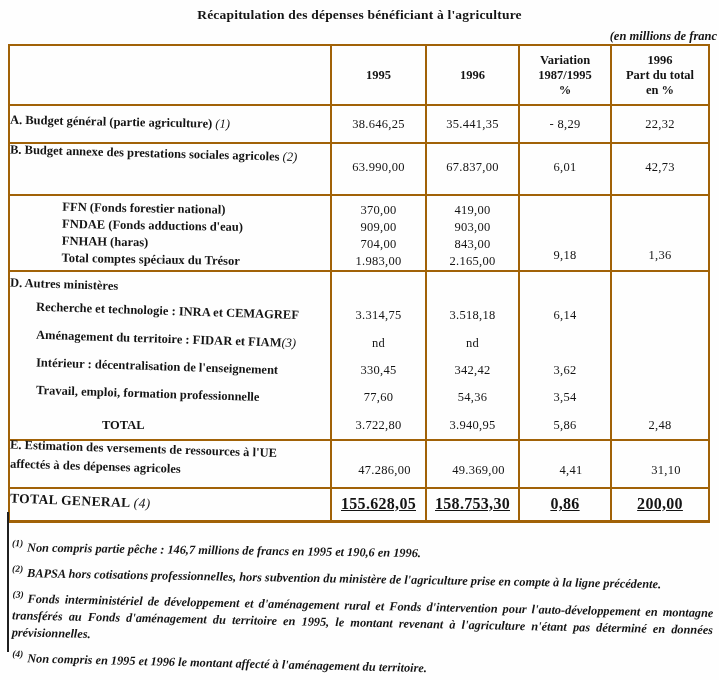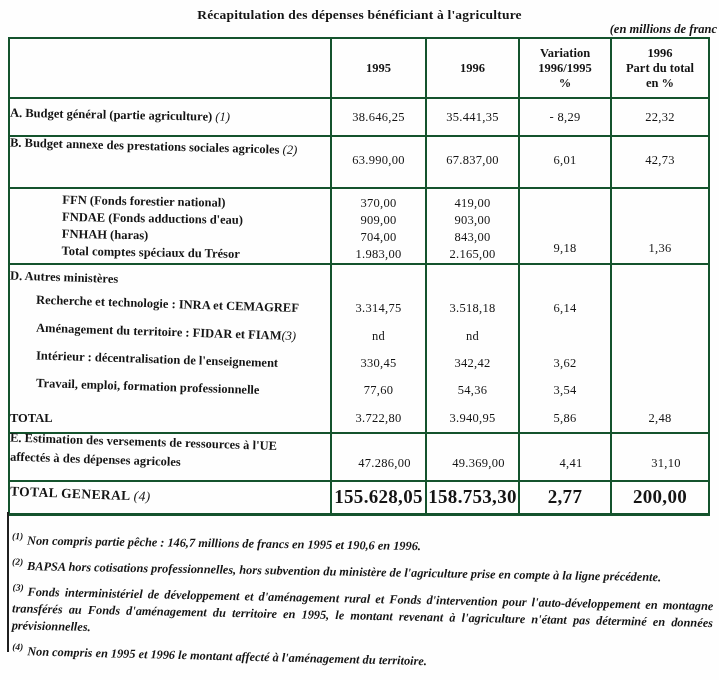--- a/index.html
+++ b/index.html
@@ -5,27 +5,27 @@
   html,body{margin:0;padding:0;}
   body{
     width:719px;height:680px;background:#fefefe;position:relative;overflow:hidden;
     font-family:"Liberation Serif","DejaVu Serif",serif;color:#141414;
   }
   .title{
     text-align:center;font-weight:bold;font-size:13.5px;padding-top:7px;letter-spacing:.2px;
   }
   .unit-note{
     text-align:right;font-style:italic;font-weight:bold;font-size:12.5px;
-    padding-right:2px;margin-top:0;line-height:12px;
+    padding-right:2px;margin-top:7px;line-height:12px;
   }
   table.main{
     border-collapse:collapse;table-layout:fixed;margin-left:8px;width:700px;margin-top:2px;
   }
   table.main td,table.main th{
-    border:2px solid #14532d;padding:0;font-size:12.5px;vertical-align:middle;
+    border:2px solid #a16207;padding:0;font-size:12.5px;vertical-align:middle;
     overflow:visible;
   }
   td.blank{border:none;border-bottom:2px solid #1b1b1b;}
   tr.hdr{height:60px;}
   tr.hdr th{font-weight:bold;text-align:center;font-size:12.5px;line-height:15px;}
   td.lbl{text-align:left;font-weight:bold;padding-left:5px;}
   td.num{text-align:center;font-weight:normal;letter-spacing:.3px;}
   tr.rA{height:38px;}
   tr.rB{height:52px;}
   tr.rB td.lbl{vertical-align:top;padding-top:6px;}
@@ -36,27 +36,27 @@
   tr.rC td.lbl .cln{padding-left:52px;font-weight:bold;}
   tr.rC td.cvar{vertical-align:bottom;}
   tr.rC td.cvar .cln{padding-bottom:6px;}
   tr.rC .cstack{padding-top:6px;}
   tr.rD{height:167px;}
   tr.rD td{vertical-align:top;}
   .dln{white-space:nowrap;display:flex;align-items:center;justify-content:center;}
   td.lbl .dln{justify-content:flex-start;}
   .d1{height:28px;}.d2{height:30px;}.d3{height:27px;}.d4{height:27px;}.d5{height:27px;}.d6{height:28px;}
   .ind{padding-left:26px;}
-  .ind-total{}
+  .ind-total{padding-left:92px;}
   tr.rE{height:48px;}
   tr.rE td.lbl{vertical-align:top;padding-top:4px;line-height:16px;}
   tr.rE td.num{vertical-align:bottom;padding-bottom:9px;padding-left:12px;}
   tr.rTG{height:33px;}
   tr.rTG td{border-bottom-width:3px;}
-  tr.rTG td.num{font-weight:bold;font-size:19px;}
+  tr.rTG td.num{font-weight:bold;font-size:16px;text-decoration:underline;}
   tr.rTG td.lbl{font-size:13.5px;letter-spacing:.4px;}
   .tilt{display:inline-block;transform-origin:right center;}
   .tA{transform:rotate(1.1deg);}
   .tB{transform:rotate(1.5deg);}
   .tC{transform:rotate(1.0deg);transform-origin:right center;}
   .tD{transform:rotate(1.8deg);}
   .tE{transform:rotate(1.8deg);}
   .tTG{transform:rotate(2.2deg);}
   i.mk{font-weight:normal;font-style:italic;}
   .footnotes{margin:22px 6px 0 12px;}
@@ -86,21 +86,21 @@
       <col style="width:98px">
   </colgroup>
 
   <tbody>
       <tr class="hdr">
     <td class="blank"></td>
     <th>1995</th>
     <th>1996</th>
     <th>
       <div>Variation</div>
-      <div>1996/1995</div>
+      <div>1987/1995</div>
       <div>%</div>
     </th>
     <th>
       <div>1996</div>
       <div>Part du total</div>
       <div>en %</div>
     </th>
   </tr>
 
   <tr class="rA">
@@ -221,21 +221,21 @@
     <td class="num">4,41</td>
     <td class="num">31,10</td>
   </tr>
 
   <tr class="rTG">
     <td class="lbl">
       <span class="tilt tTG"><span>TOTAL GENERAL</span> <i class="mk">(4)</i></span>
     </td>
     <td class="num">155.628,05</td>
     <td class="num">158.753,30</td>
-    <td class="num">2,77</td>
+    <td class="num">0,86</td>
     <td class="num">200,00</td>
   </tr>
 </tbody>
   </table>
 
 <div class="footnotes">
   <p class="fn f1"><sup>(1)</sup><span>Non compris partie pêche : 146,7 millions de francs en 1995 et 190,6 en 1996.</span></p>
   <p class="fn f2"><sup>(2)</sup><span>BAPSA hors cotisations professionnelles, hors subvention du ministère de l'agriculture prise en compte à la ligne précédente.</span></p>
   <p class="fn f3"><sup>(3)</sup><span>Fonds interministériel de développement et d'aménagement rural et Fonds d'intervention pour l'auto-développement en montagne transférés au Fonds d'aménagement du territoire en 1995, le montant revenant à l'agriculture n'étant pas déterminé en données prévisionnelles.</span></p>
   <p class="fn f4"><sup>(4)</sup><span>Non compris en 1995 et 1996 le montant affecté à l'aménagement du territoire.</span></p>

